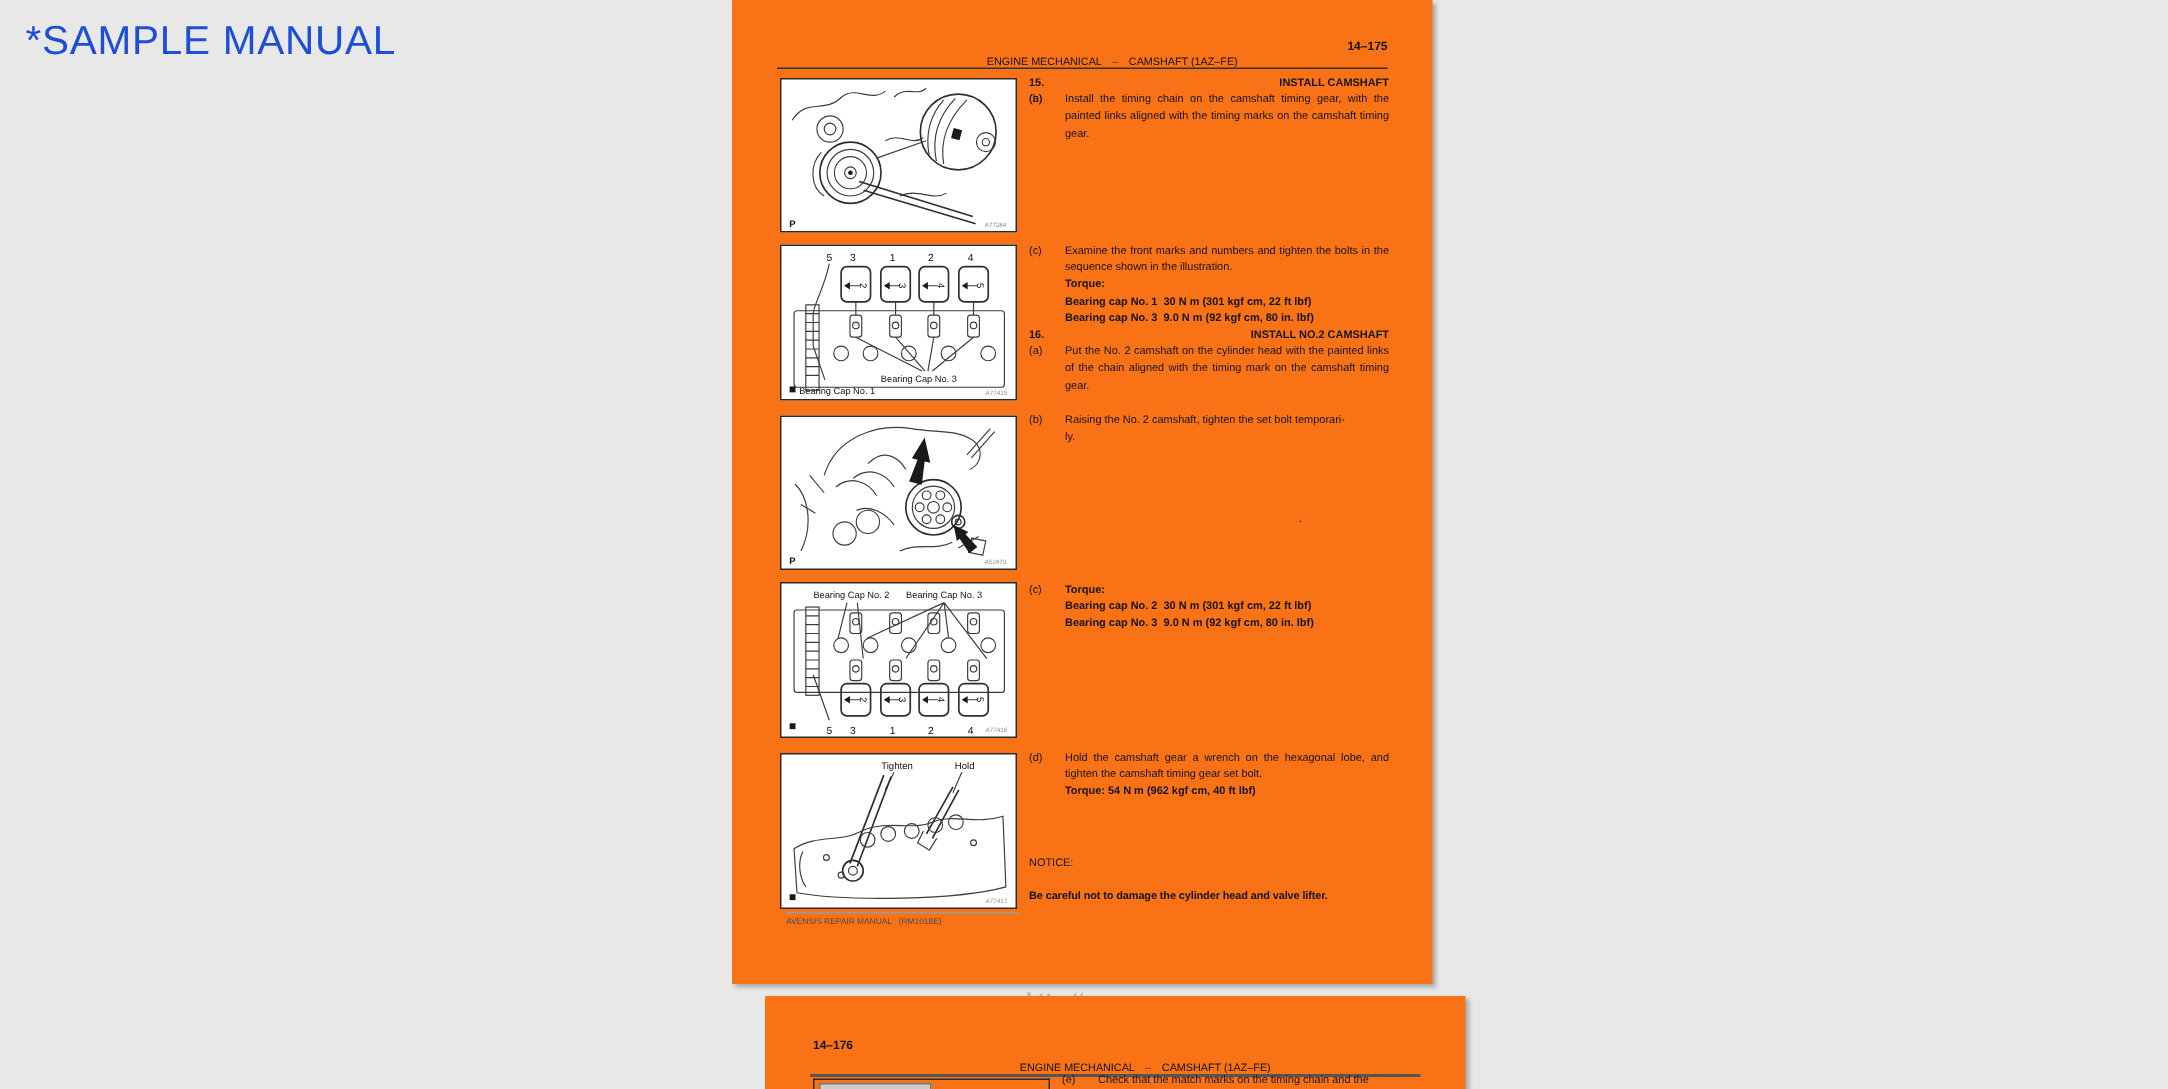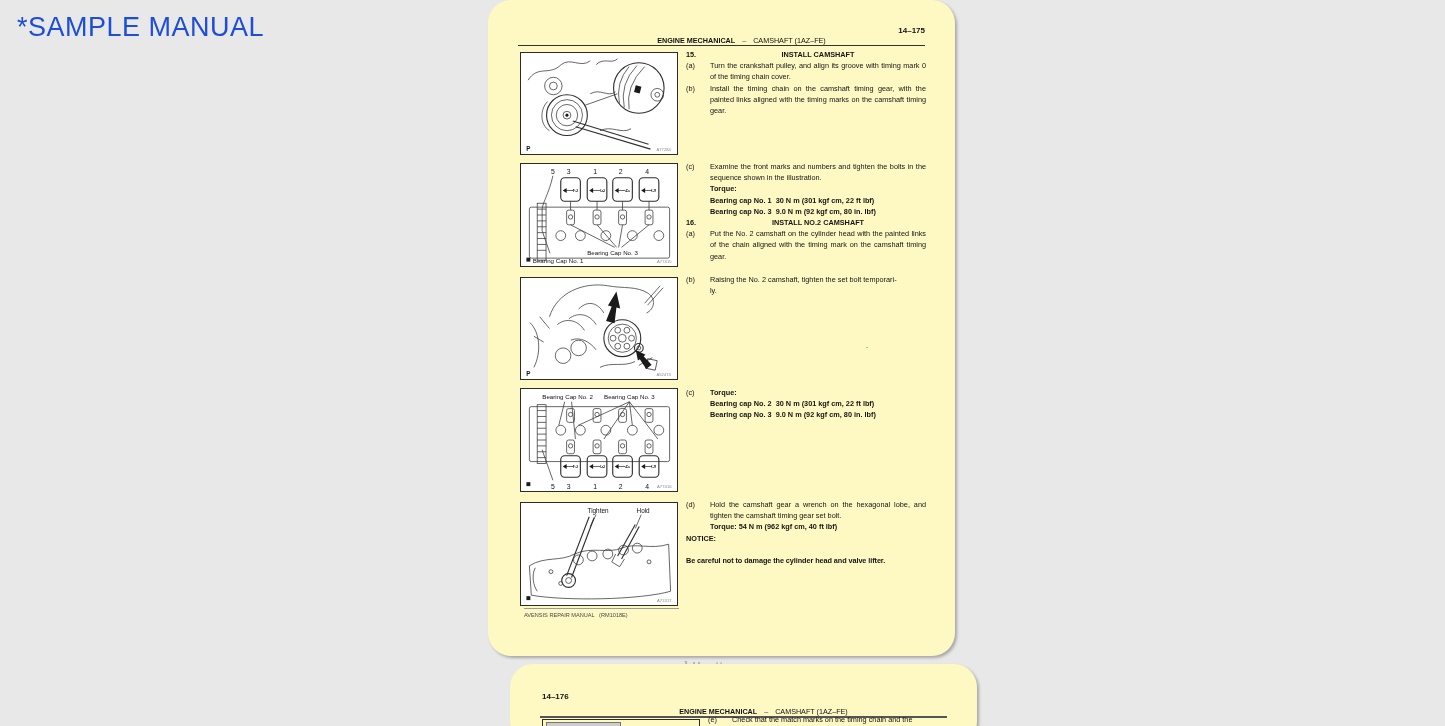--- a/index.html
+++ b/index.html
@@ -3,31 +3,31 @@
 <meta charset="utf-8">
 <style>
   html,body{margin:0;padding:0;}
   body{
     width:1445px;height:726px;
     background:#e8e8e8;
     font-family:"Liberation Sans",sans-serif;
     overflow:hidden;position:relative;
   }
   .sample{position:absolute;left:17px;top:12px;font-size:27px;color:#1d4ed8;letter-spacing:.5px;}
-  .page{position:absolute;left:488px;width:467px;background:#fef9c3;
-        box-shadow:2px 2px 3px rgba(0,0,0,.28);border-radius:23px;}
+  .page{position:absolute;left:488px;width:467px;background:#f97316;
+        box-shadow:2px 2px 3px rgba(0,0,0,.28);}
   #page1{top:0;height:656px;}
   #page2{top:664px;height:80px;overflow:hidden;margin-left:22px;}
   .pageno{position:absolute;font-size:8px;font-weight:bold;color:#111;}
   #page1 .pageno{top:26px;right:30px;}
   #page2 .pageno{top:28px;left:32px;}
   .pghead{position:absolute;left:30px;width:407px;text-align:center;font-size:7.2px;color:#111;white-space:pre;}
   #page1 .pghead{top:36px;}
   #page2 .pghead{top:43px;}
-  .pghead .sec{font-weight:bold;padding-left:40px;}
+  .pghead .sec{font-weight:normal;padding-left:40px;}
   .pghead .dash{padding:0 7px;color:#444;}
   .rule{position:absolute;left:30px;width:407px;background:#333;}
   #page1 .rule{top:45px;height:1.2px;}
   #page2 .rule{top:52px;height:2px;background:#555;}
 
   .fig{position:absolute;left:32px;width:158px;height:104px;border:1px solid #2b2b2b;
        background:#fff;box-sizing:border-box;}
   #fig1{top:52px;height:103px;}
   #fig2{top:163px;}
   #fig3{top:277px;height:103px;}
@@ -42,23 +42,23 @@
 
   .tb{position:absolute;left:198px;width:240px;color:#141414;font-size:7.3px;line-height:11.2px;}
   #tb1{top:49px;}
   #tb2{top:161px;}
   #tb3{top:274px;}
   #tb4{top:387px;}
   #tb5{top:499px;}
   .item{position:relative;padding-left:24px;text-align:justify;}
   .item .marker{position:absolute;left:0;top:0;}
   .item .num{position:absolute;left:0;top:0;font-weight:bold;}
-  .title{font-weight:bold;text-align:center;}
+  .title{font-weight:bold;text-align:right;}
   .torq{padding-left:24px;font-weight:bold;white-space:pre;}
-  .notice-label{font-weight:bold;}
+  .notice-label{font-weight:normal;margin-top:36px;}
   .notice-text{font-weight:bold;white-space:nowrap;letter-spacing:-.08px;margin-top:11px;}
   .lines span{display:block;}
   .dot{position:absolute;left:378px;top:341px;font-size:7.3px;color:#111;}
   .figline{position:absolute;left:36px;top:608px;width:155px;height:1px;background:#9a9a9a;}
   .docfooter{position:absolute;left:36px;top:612px;font-size:5.6px;color:#4a4a4a;white-space:pre;}
   .watermark{position:absolute;left:684px;top:660px;font-family:"DejaVu Serif",serif;
              font-weight:bold;font-size:11px;color:#b5b5b5;text-decoration:underline;}
   .figstart{position:absolute;left:32px;top:55px;width:158px;height:14px;
             border:1px solid #2b2b2b;border-bottom:none;box-sizing:border-box;}
   .figbar{position:absolute;left:3px;top:2px;width:73px;height:9px;background:#cdcdcd;border:1px solid #777;}
@@ -266,21 +266,21 @@
       <path class="ln" d="M14,66 C10,74 12,84 16,90"></path>
       <text class="ft" font-size="6.5" text-anchor="middle" x="78" y="10">Tighten</text>
       <text class="ft" font-size="6.5" text-anchor="middle" x="124" y="10">Hold</text>
       <rect class="fill" x="5" y="95" width="4" height="4"></rect>
       <text class="code" x="153" y="101" font-size="4.3" text-anchor="end">A77417</text>
     </svg>
   </div>
 
   <div class="tb" id="tb1">
     <div class="item title"><span class="num">15.</span><span>INSTALL CAMSHAFT</span></div>
-    <div class="item"><span class="marker">(a)</span><span>Turn the crankshaft pulley, and align its groove with timing mark 0 of the timing chain cover.</span></div>
+    <div class="item"><span class="marker">(a)</span></div>
     <div class="item"><span class="marker">(b)</span><span>Install the timing chain on the camshaft timing gear, with the painted links aligned with the timing marks on the camshaft timing gear.</span></div>
   </div>
 
   <div class="tb" id="tb2">
     <div class="item"><span class="marker">(c)</span><span>Examine the front marks and numbers and tighten the bolts in the sequence shown in the illustration.</span></div>
     <div class="torq">Torque:</div>
     <div class="torq">Bearing cap No. 1  30 N m (301 kgf cm, 22 ft lbf)</div>
     <div class="torq">Bearing cap No. 3  9.0 N m (92 kgf cm, 80 in. lbf)</div>
     <div class="item title"><span class="num">16.</span><span>INSTALL NO.2 CAMSHAFT</span></div>
     <div class="item"><span class="marker">(a)</span><span>Put the No. 2 camshaft on the cylinder head with the painted links of the chain aligned with the timing mark on the camshaft timing gear.</span></div>

